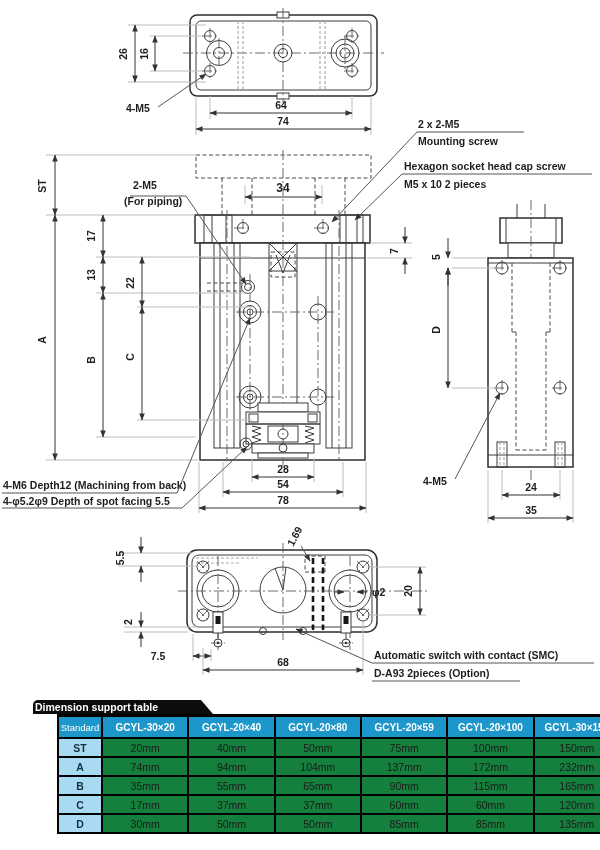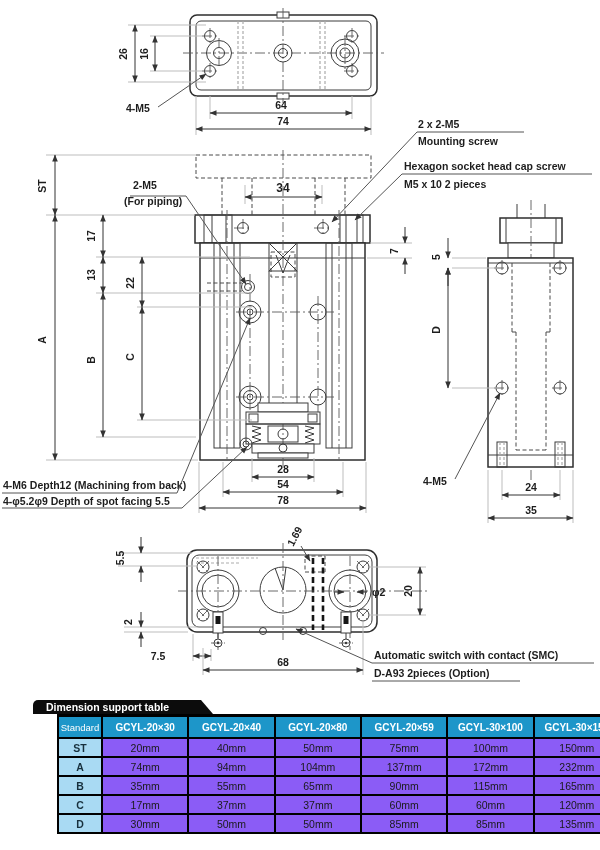--- a/index.html
+++ b/index.html
@@ -18,28 +18,28 @@
   .dim{stroke:#333;stroke-width:1;fill:none;}
   .ldr{stroke:#555;stroke-width:1;fill:none;}
   .rule{stroke:#555;stroke-width:1;}
   text.t{fill:#1d1d1d;font:bold 10.5px "Liberation Sans",sans-serif;text-anchor:middle;}
   text.big{font:bold 12px "Liberation Sans",sans-serif;}
   text.s{fill:#1d1d1d;font:bold 10.5px "Liberation Sans",sans-serif;text-anchor:start;}
   
   .tab{position:absolute;left:33px;top:700px;width:180px;height:14px;background:#0c0c0c;
        border-top-left-radius:5px;clip-path:polygon(0 0,168px 0,180px 14px,0 14px);
        color:#fff;font:bold 10.5px "Liberation Sans",sans-serif;line-height:14px;padding:0;}
-  .tab span{padding-left:13px;}
+  .tab span{padding-left:2px;}
   table.dim{position:absolute;left:33px;top:714px;width:564px;border-collapse:collapse;
        table-layout:fixed;border:2px solid #000;border-top:3px solid #000;margin-left:24px;}
   table.dim th,table.dim td{border:2px solid #000;text-align:center;padding:0;}
   table.dim thead th{background:#1d96c9;color:#fff;font:bold 10px "Liberation Sans",sans-serif;height:20px;}
   table.dim thead th.corner{font:normal 9.5px "Liberation Sans",sans-serif;width:42px;}
   table.dim td.rl{background:#a9daf3;font:bold 10.5px "Liberation Sans",sans-serif;color:#17303d;}
-  table.dim td{font:normal 10.5px "Liberation Sans",sans-serif;color:#1a1a1a;height:17px;background:#8b5cf6;}
+  table.dim td{font:normal 10.5px "Liberation Sans",sans-serif;color:#1a1a1a;height:17px;background:#15803d;}
 </style>
 </head>
 <body>
 
 <div class="page">
 <svg width="600" height="700" viewBox="0 0 600 700">
   <defs>
     <marker id="arr" viewBox="0 0 10 10" refX="9.3" refY="5" markerWidth="10" markerHeight="7" orient="auto-start-reverse">
       <path d="M0,1 L10,5 L0,9 z" fill="#333"></path>
     </marker>
@@ -392,25 +392,25 @@
   </g>
 </svg>
 
   <div class="tab">
     <span>Dimension support table</span>
   </div>
   <table class="dim">
     <thead>
         <tr id="t-head">
           <th class="corner">Standard</th>
-          <th>GCYL-20×30</th>
+          <th>GCYL-30×20</th>
           <th>GCYL-20×40</th>
           <th>GCYL-20×80</th>
           <th>GCYL-20×59</th>
-          <th>GCYL-30×100</th>
+          <th>GCYL-20×100</th>
           <th>GCYL-30×150</th>
         </tr>
       </thead>
     <tbody id="t-body">
         <tr>
           <td class="rl">ST</td>
           <td>20mm</td>
           <td>40mm</td>
           <td>50mm</td>
           <td>75mm</td>

